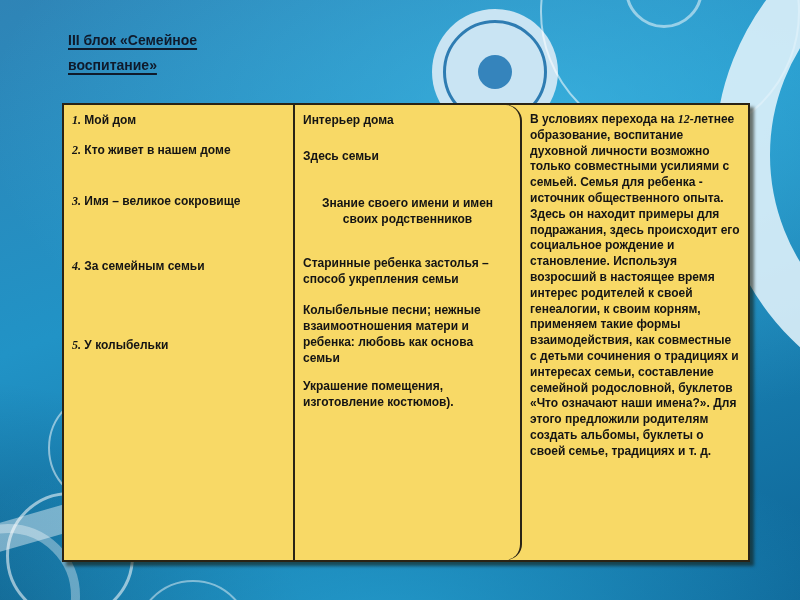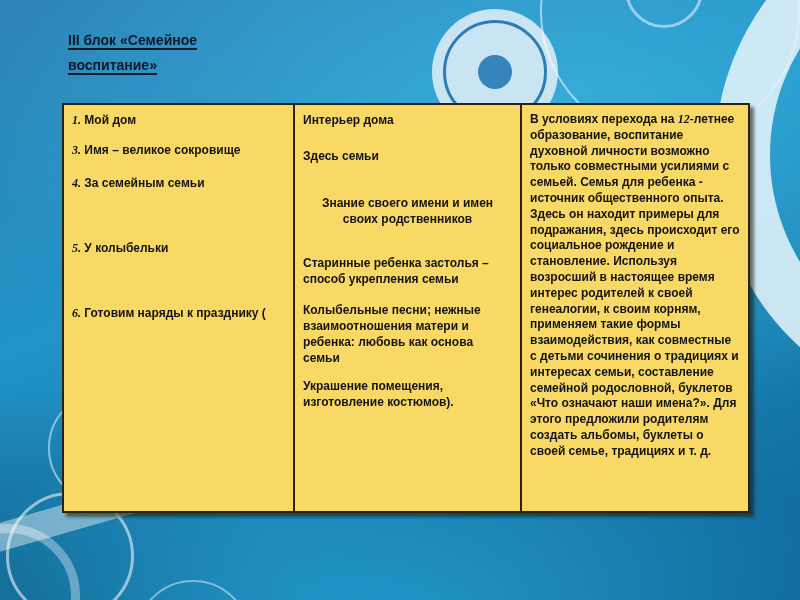--- a/index.html
+++ b/index.html
@@ -45,47 +45,47 @@
   .title {
     position: absolute; left: 68px; top: 28px; z-index: 3;
     font-size: 14px; font-weight: bold; line-height: 25px;
     color: #0F1A2B; text-decoration: underline;
     text-decoration-thickness: 2px; text-underline-offset: 3px;
   }
 
   
   .table {
     position: absolute; left: 62px; top: 103px; z-index: 2;
-    width: 688px; height: 410px; box-sizing: border-box;
+    width: 688px; height: 459px; box-sizing: border-box;
     display: flex;
     background: #F8D966;
     border: 2px solid #2A2315;
     box-shadow: 4px 4px 3px rgba(22,18,0,0.55);
     color: #141414;
     font-size: 12px; font-weight: bold;
   }
   .cell { box-sizing: border-box; padding: 7px 8px; overflow: hidden; }
   .col1 { width: 231px; border-right: 2px solid #2A2315; line-height: 16px; }
-  .col2 { width: 227px; border-right: 2px solid #2A2315; line-height: 16px; }
+  .col2 { width: 227px; border-right: 2px solid #2A2315; line-height: 16px; border-radius: 16px; }
   .col3 { flex: 1; line-height: 15.8px; }
 
   .cell p { margin: 0; }
   .num {
     font-family: "Liberation Serif", serif;
     font-style: italic; font-weight: bold; font-size: 12px;
   }
   .ital {
     font-family: "Liberation Serif", serif;
     font-style: italic; font-weight: bold;
   }
 
   .col1 .item:nth-child(2) { margin-top: 14px; }
-  .col1 .item:nth-child(3) { margin-top: 17px; }
+  .col1 .item:nth-child(3) { margin-top: 35px; }
   .col1 .item:nth-child(4) { margin-top: 49px; }
-  .col1 .item:nth-child(5) { margin-top: 49px; }
+  .col1 .item:nth-child(5) { margin-top: 63px; }
   .col1 .item:nth-child(6) { margin-top: 61px; }
 
   .col2 p:nth-child(2) { margin-top: 20px; }
   .col2 p:nth-child(3) { margin-top: 31px; text-align: center; }
   .col2 p:nth-child(4) { margin-top: 28px; }
   .col2 p:nth-child(5) { margin-top: 15px; }
   .col2 p:nth-child(6) { margin-top: 12px; }
 </style>
 </head>
 <body>
@@ -107,24 +107,24 @@
 
   <div class="title">
     <span>III блок «Семейное</span><br>
     <span>воспитание»</span>
   </div>
 
   <div class="table">
 
     <div class="cell col1">
       <div class="item"><span class="num">1.</span> <span>Мой дом</span></div>
+      <div class="item"><span class="num">2.</span> <span>Кто живет в нашем доме</span></div>
       <div class="item"><span class="num">3.</span> <span>Имя – великое сокровище</span></div>
       <div class="item"><span class="num">4.</span> <span>За семейным семьи</span></div>
       <div class="item"><span class="num">5.</span> <span>У колыбельки</span></div>
-      <div class="item"><span class="num">6.</span> <span>Готовим наряды к празднику (</span></div>
     </div>
 
     <div class="cell col2">
       <p>Интерьер дома</p>
       <p>Здесь семьи</p>
       <p>Знание своего имени и имен своих родственников</p>
       <p>Старинные ребенка застолья – способ укрепления семьи</p>
       <p>Колыбельные песни; нежные взаимоотношения матери и ребенка: любовь как основа семьи</p>
       <p>Украшение помещения, изготовление костюмов).</p>
     </div>

